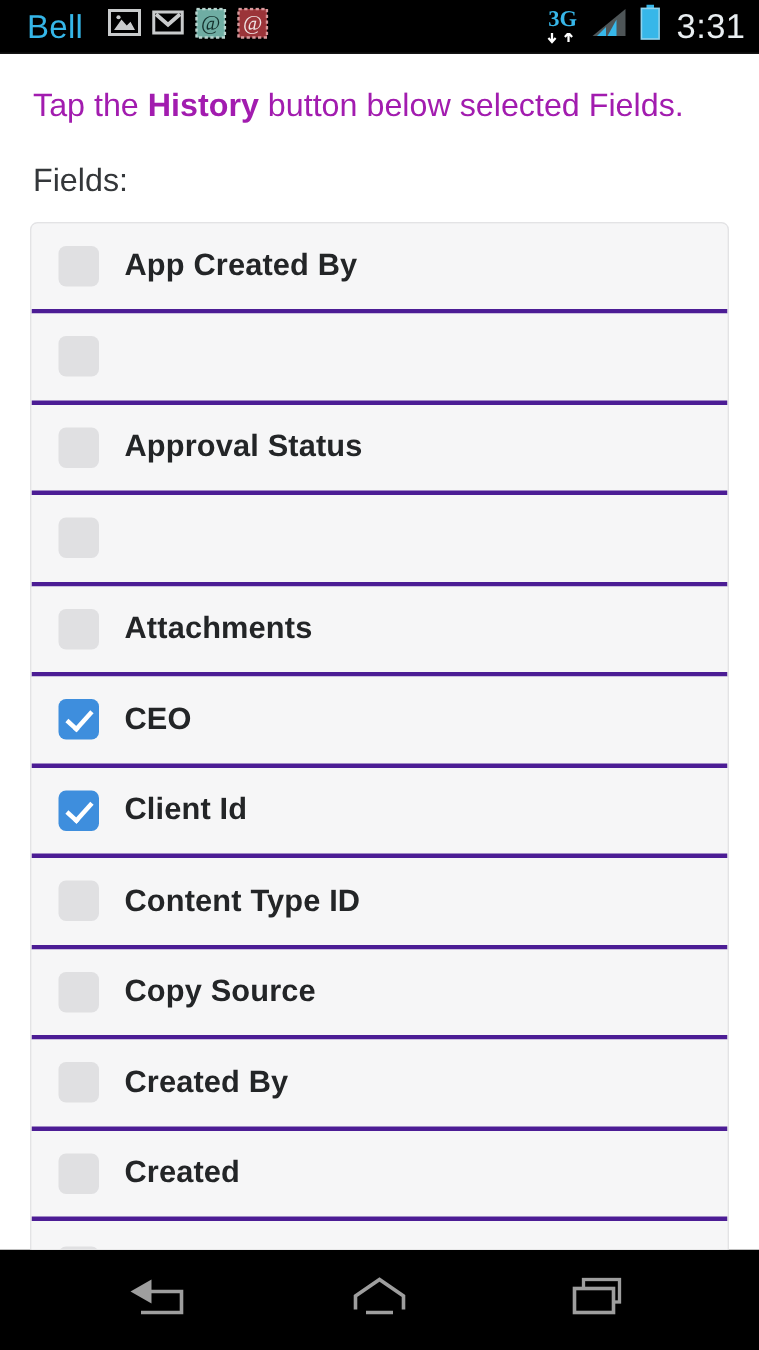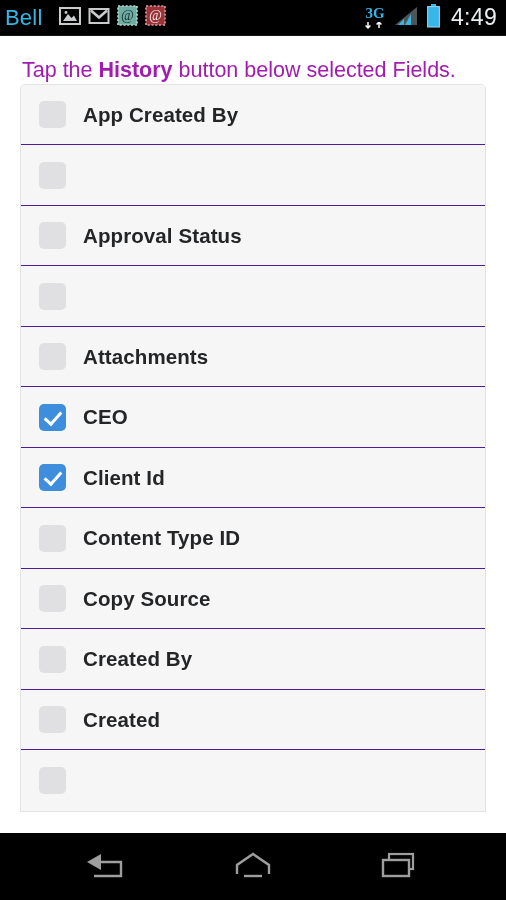--- a/index.html
+++ b/index.html
@@ -16,21 +16,21 @@
     display: flex;
     flex-direction: column;
   }
 
   
   .statusbar {
     height: 36px;
     background: #000000;
     display: flex;
     align-items: center;
-    padding: 0 9px 0 5px;
+    padding: 0 9px 0 18px;
     flex: 0 0 auto;
     border-bottom: 1px solid #151515;
   }
   .carrier {
     color: #35b6e8;
     font-size: 22px;
     letter-spacing: .2px;
     line-height: 1;
     margin-right: 9px;
   }
@@ -81,21 +81,21 @@
     border-radius: 5px 5px 0 0;
     background: #f6f6f7;
     overflow: hidden;
     width: 466px;
   }
   .field-row {
     height: 60.5px;
     display: flex;
     align-items: center;
     padding-left: 18px;
-    border-bottom: 1px solid #4c1d95;
+    border-bottom: 3px solid #4c1d95;
     background: #f6f6f7;
   }
   .field-row:last-child { border-bottom: none; }
   .cb {
     width: 27px; height: 27px;
     border-radius: 5px;
     flex: 0 0 auto;
     position: relative;
     background: #e0e0e2;
   }
@@ -189,30 +189,31 @@
         </svg>
       </span>
 
       <span class="sb-icon">
         <svg width="15" height="24" viewBox="0 0 15 24">
           <rect x="5" y="0" width="5" height="2.6" fill="#37b7e9"></rect>
           <rect x="1.6" y="2.6" width="11.8" height="20.4" fill="#37b7e9" stroke="#8fd3ee" stroke-width="1.1"></rect>
         </svg>
       </span>
 
-      <span class="clock">4:49</span>
+      <span class="clock">3:31</span>
     </div>
   </div>
 
   <div class="content">
 
     <div class="instruction">
       <span>Tap the </span><b>History</b><span> button below selected Fields.</span>
     </div>
 
+    <div class="fields-label">Fields:</div>
 
     <div class="field-list" id="field-list">
         <div class="field-row">
           <div class="cb"></div>
           <div class="field-label">App Created By</div>
         </div>
         <div class="field-row">
           <div class="cb"></div>
         </div>
         <div class="field-row">

